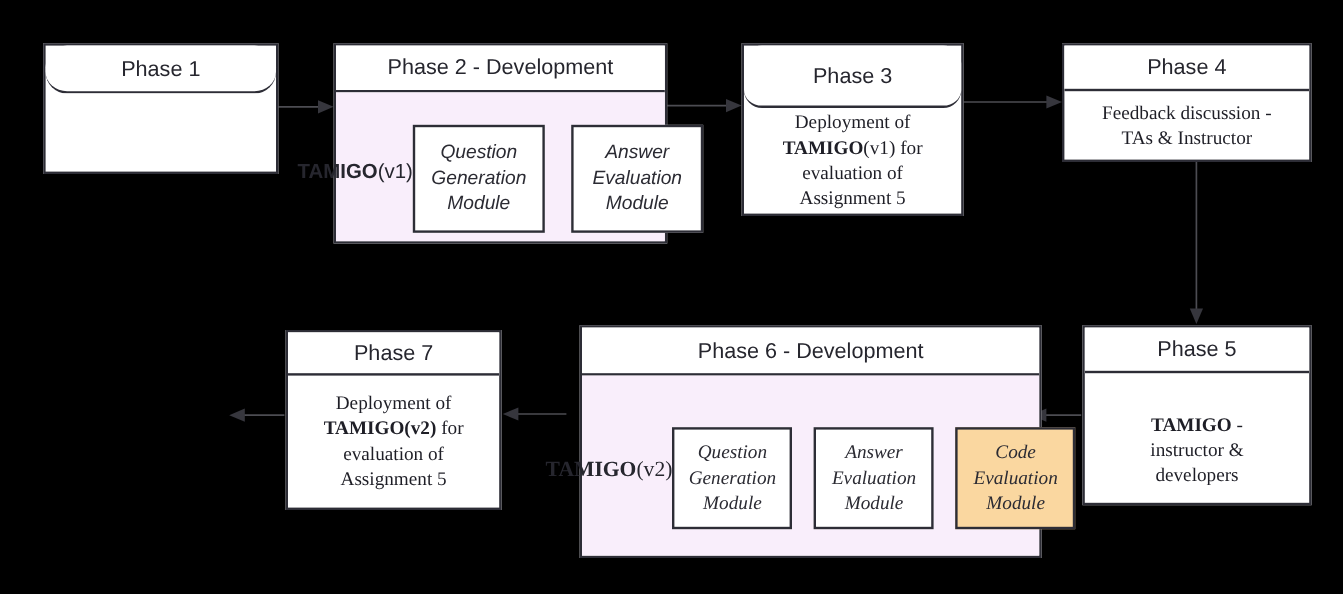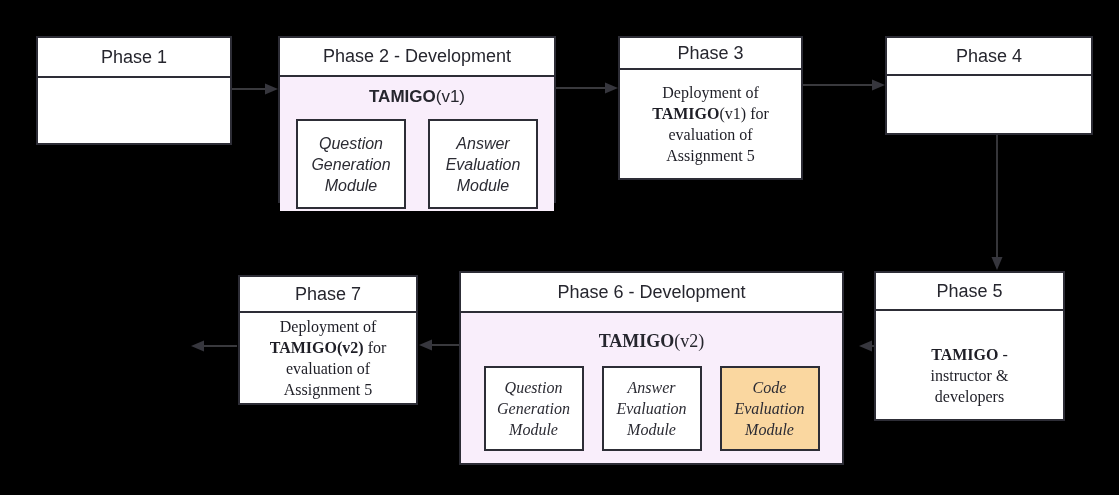--- a/index.html
+++ b/index.html
@@ -38,21 +38,21 @@
     flex:1 1 auto;
     display:flex;align-items:center;justify-content:center;
     text-align:center;
     font-family:"Liberation Serif","DejaVu Serif",serif;
     font-size:16px;line-height:21px;color:#1e1e26;
     padding:2px 4px;
     box-sizing:border-box;
   }
   .dev-body{
     background:var(--pink);
-    display:flex;flex-direction:column;align-items:center;
+    display:flex;flex-direction:row;align-items:center;
     box-sizing:border-box;
   }
   .app-label{
     text-align:center;color:var(--text);
     white-space:nowrap;
   }
   .app-label .app-name{font-weight:bold;}
   .modules-row{
     display:flex;justify-content:center;
   }
@@ -64,42 +64,42 @@
     text-align:center;
     color:#2b2b33;
     padding:2px;
     font-style:italic;
   }
   .module.orange{background:var(--orange);}
   b,.b{font-weight:bold;}
 
   
   #p1{left:36px;top:36px;width:196px;height:109px;}
-  #p1 .phase-header{height:40px;}
+  #p1 .phase-header{height:40px;border-radius:18px;}
   #p2{left:278px;top:36px;width:278px;height:167px;}
   #p2 .phase-header{height:39px;}
   #p2 .dev-body{padding-top:9px;}
   #p2 .app-label{font-size:17px;font-family:"Liberation Sans","DejaVu Sans",sans-serif;}
   #p2 .modules-row{margin-top:12px;gap:22px;}
   #p2 .module{width:110px;height:90px;font-size:16px;line-height:21px;
     font-family:"Liberation Sans","DejaVu Sans",sans-serif;}
   #p3{left:618px;top:36px;width:185px;height:144px;}
-  #p3 .phase-header{height:32px;}
+  #p3 .phase-header{height:52px;border-radius:15px;}
   #p4{left:885px;top:36px;width:208px;height:99px;}
   #p4 .phase-header{height:38px;}
-  #p5{left:874px;top:271px;width:191px;height:150px;}
+  #p5{left:902px;top:271px;width:191px;height:150px;}
   #p5 .phase-header{height:38px;}
-  #p6{left:459px;top:271px;width:385px;height:194px;}
+  #p6{left:483px;top:271px;width:385px;height:194px;}
   #p6 .phase-header{height:40px;}
   #p6 .dev-body{padding-top:8px;}
   #p6 .app-label{font-size:18px;font-family:"Liberation Serif","DejaVu Serif",serif;}
   #p6 .modules-row{margin-top:14px;gap:18px;}
   #p6 .module{width:100px;height:85px;font-size:16px;line-height:21px;
     font-family:"Liberation Serif","DejaVu Serif",serif;}
-  #p7{left:238px;top:275px;width:180px;height:130px;}
+  #p7{left:238px;top:275px;width:180px;height:150px;}
   #p7 .phase-header{height:36px;}
   #p8{left:26px;top:270px;width:164px;height:103px;}
   #p8 .phase-header{height:40px;}
 
   .arrow-layer{position:absolute;left:0;top:0;pointer-events:none;}
 </style>
 </head>
 <body>
 
 <div class="canvas">
@@ -152,20 +152,23 @@
 
   <div class="phase" id="p3">
     <div class="phase-header">Phase 3</div>
     <div class="phase-body">
       <span><span>Deployment of</span><br><b>TAMIGO</b><span>(v1) for</span><br><span>evaluation of</span><br><span>Assignment 5</span></span>
     </div>
   </div>
 
   <div class="phase" id="p4">
     <div class="phase-header">Phase 4</div>
+    <div class="phase-body">
+      <span><span>Feedback discussion -</span><br><span>TAs &amp; Instructor</span></span>
+    </div>
   </div>
 
   <div class="phase" id="p5">
     <div class="phase-header">Phase 5</div>
     <div class="phase-body">
       <span><br><b>TAMIGO</b><span> -</span><br><span>instructor &amp;</span><br><span>developers</span></span>
     </div>
   </div>
 
   <div class="phase" id="p6">

